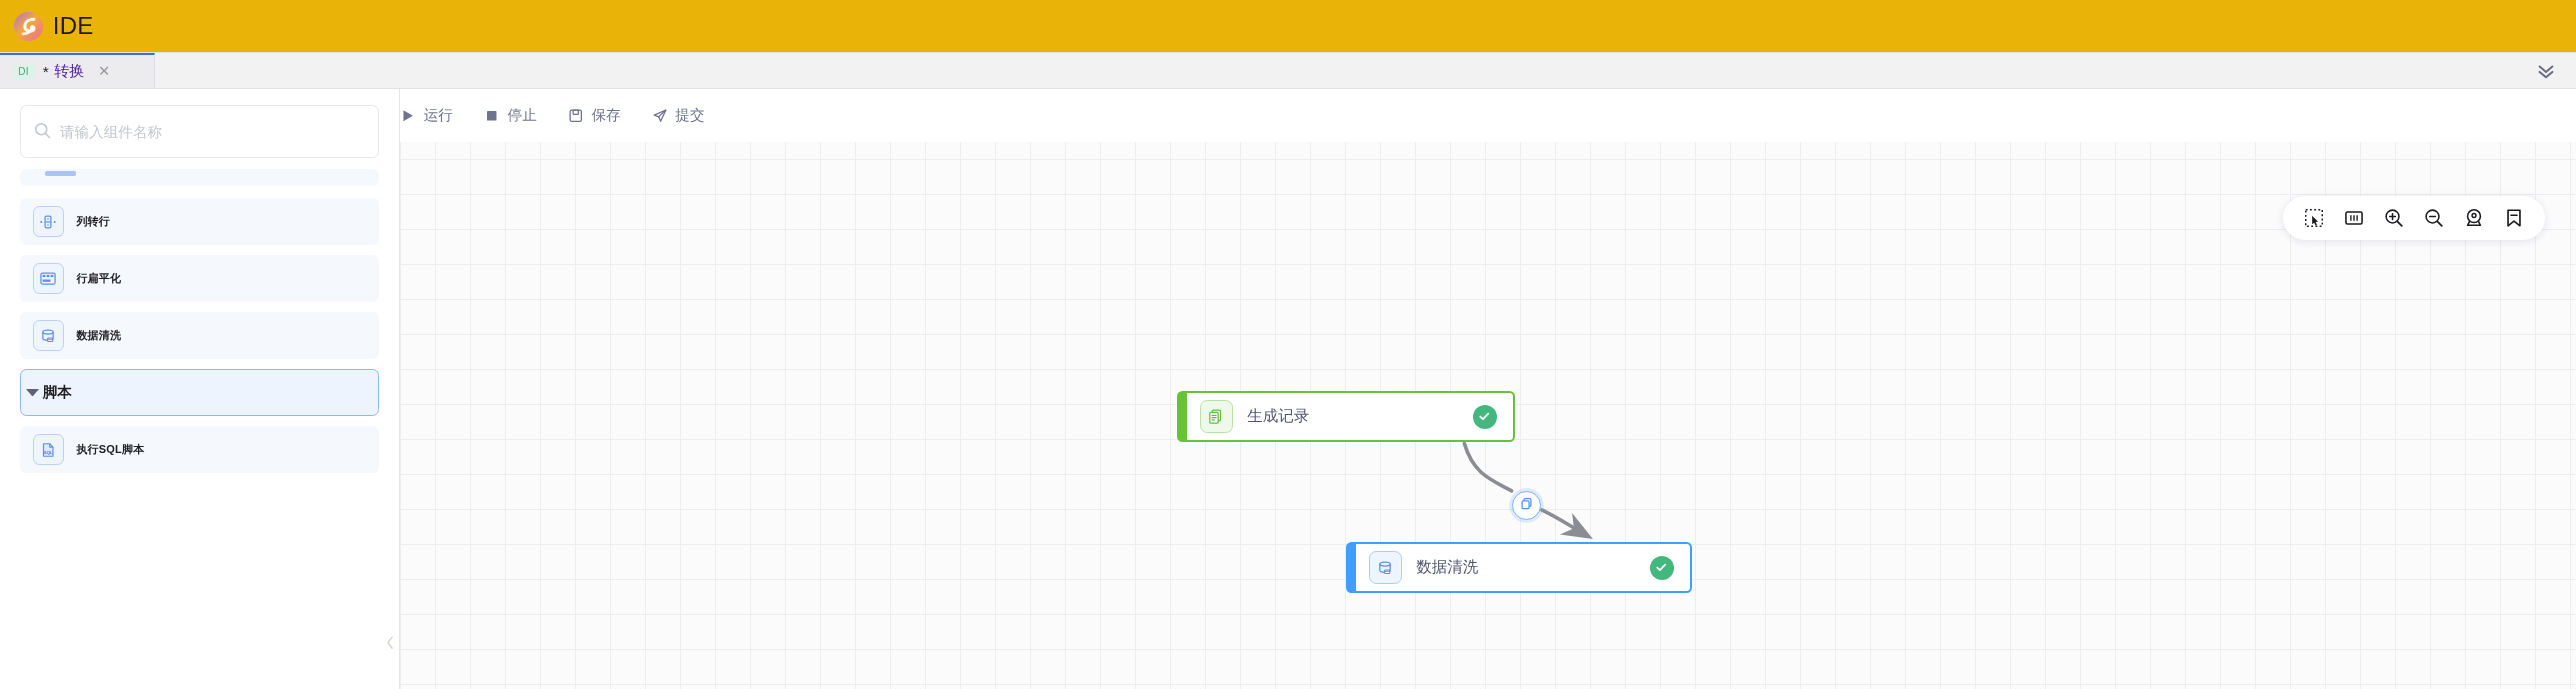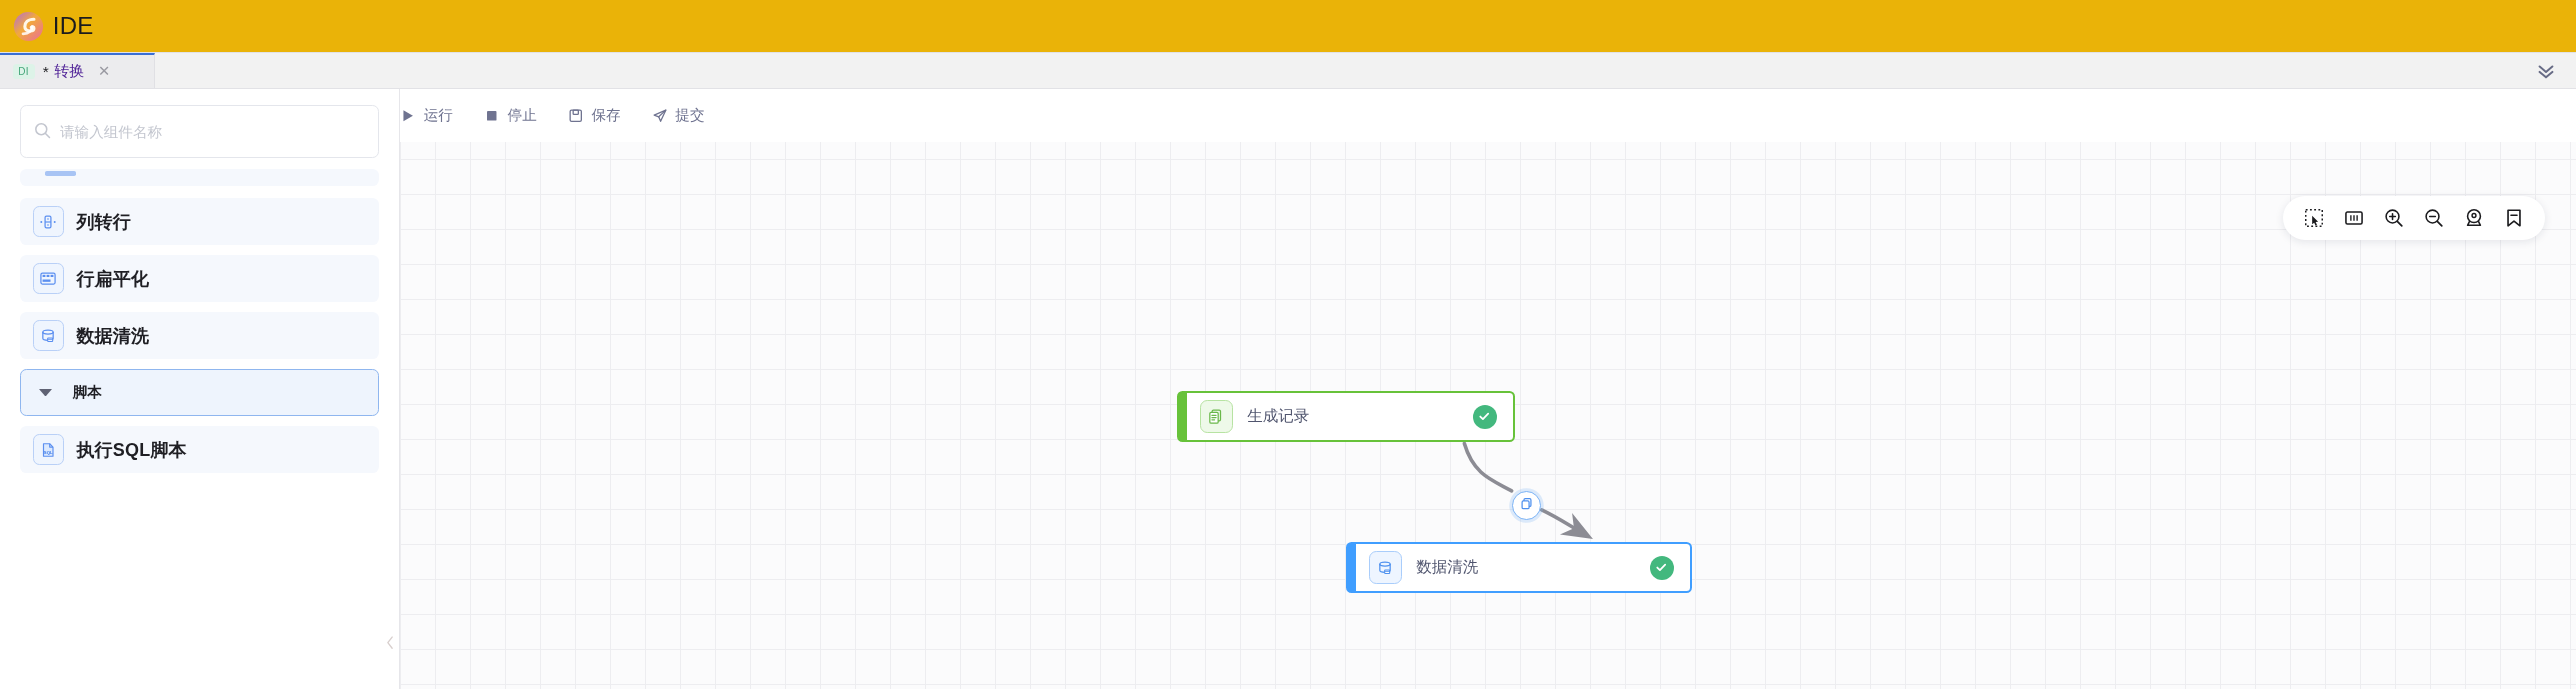--- a/index.html
+++ b/index.html
@@ -137,32 +137,32 @@
     width: 31px; height: 4.5px; background: #a8c4f4; border-radius: 1.8px;
     margin-left: 12.7px; margin-bottom: 10px;
   }
   .comp-icon {
     width: 31px; height: 31px; flex: 0 0 31px;
     border: 0.9px solid #b9d0f7;
     border-radius: 6.4px;
     background: #eff5fe;
     display: flex; align-items: center; justify-content: center;
   }
-  .comp-label { font-size: 18px; color: #1f1f24; font-weight: 600; letter-spacing:0.2px;}
+  .comp-label { font-size: 11px; color: #1f1f24; font-weight: 600; letter-spacing:0.2px;}
   .comp-label.latin { font-weight: 600; }
 
   .group-header {
     height: 47px;
     border-radius: 6.4px;
     background: #eef4fd;
     border: 0.9px solid #8fb6ef;
     display: flex;
     align-items: center;
-    gap: 21px;
-    padding: 0 18px;
+    gap: 4px;
+    padding: 0 5px;
     margin-bottom: 10px;
     cursor: pointer;
   }
   .group-caret {
     width: 0; height: 0;
     border-left: 6.4px solid transparent;
     border-right: 6.4px solid transparent;
     border-top: 7.3px solid #5f6274;
     flex: 0 0 12.7px;
   }

